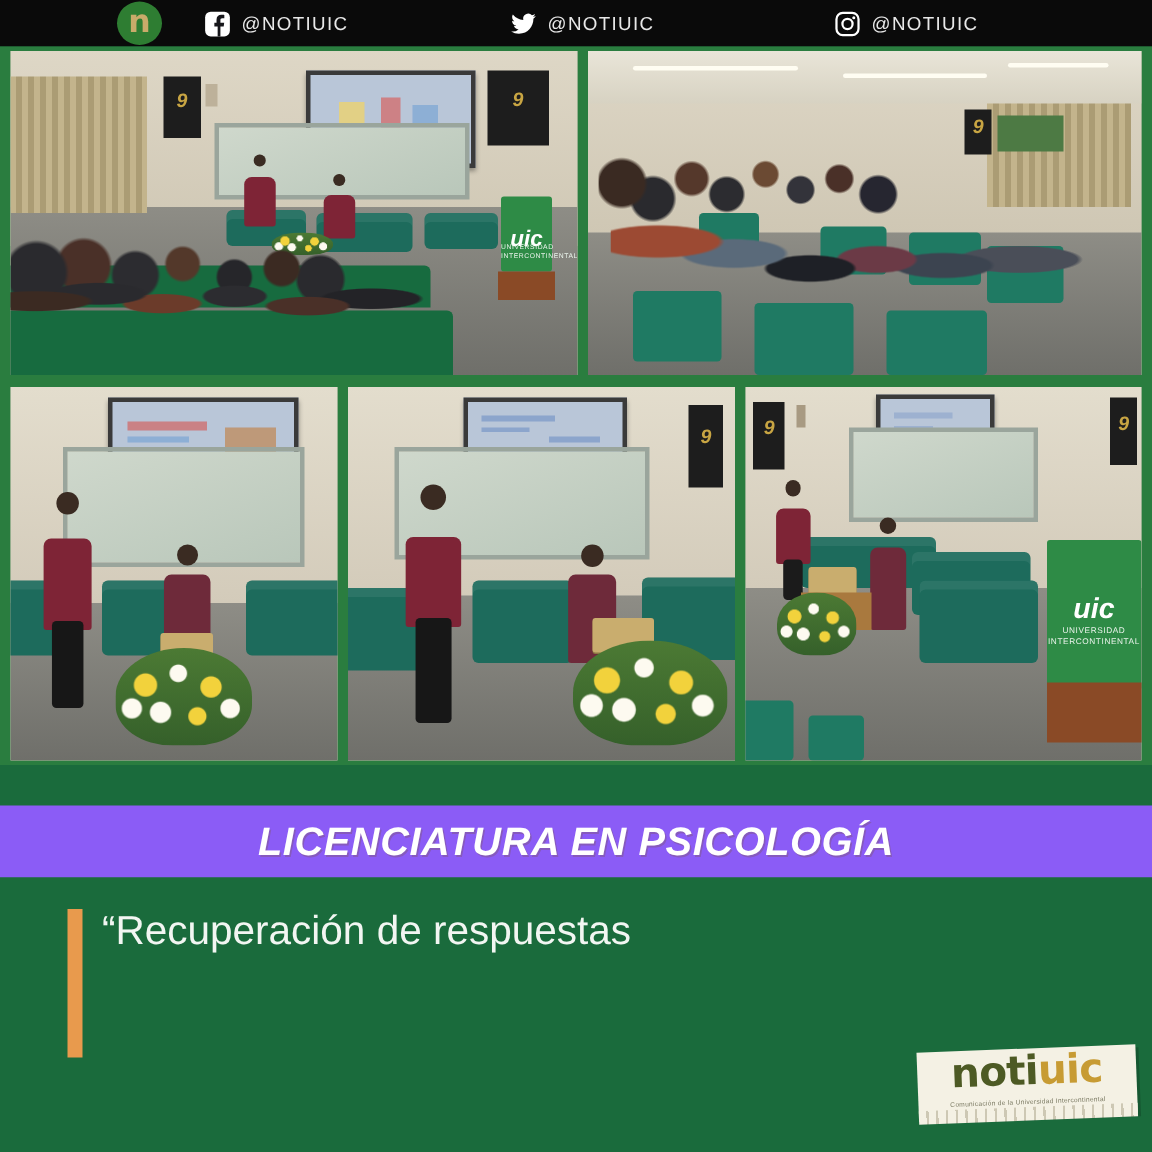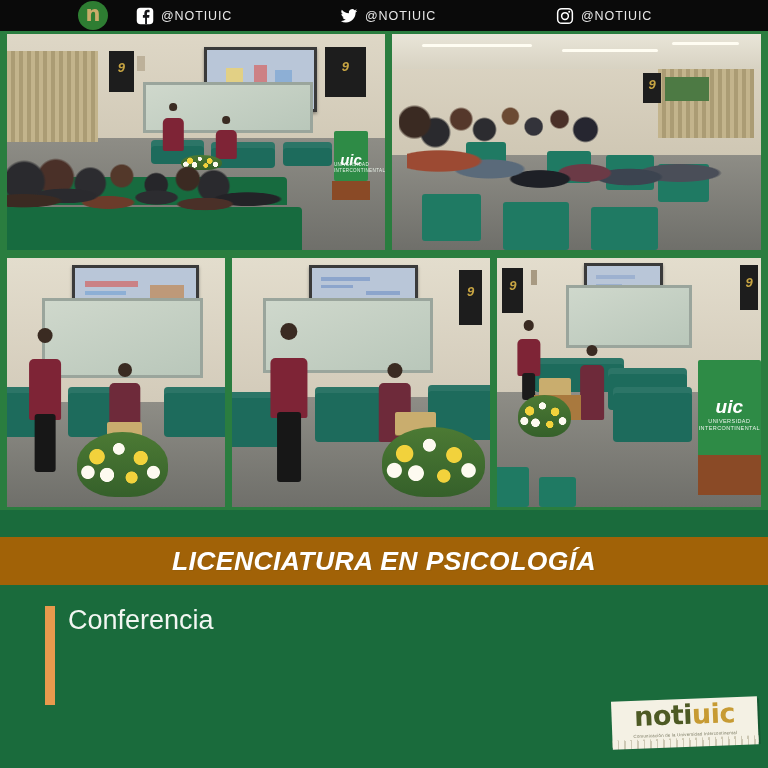--- a/index.html
+++ b/index.html
@@ -93,21 +93,21 @@
   .ceil b{ position:absolute; height:3px; background:#fffdf2; border-radius:2px; }
   .seatrow { position:absolute; background:#176b3f; border-radius:4px 4px 0 0; }
   .curtain { position:absolute;
            background:repeating-linear-gradient(90deg,#c3b48c 0 4px,#ab9c74 4px 8px); }
   .crowd { position:absolute; }
 
   
   .green-strip { position:absolute; left:0; top:510px; width:768px; height:27px; background:#1a6b3c; }
   .goldband {
     position:absolute; left:0; top:537px; width:768px; height:48px;
-    background:#a16207; display:flex; align-items:center; justify-content:center;
+    background:#8b5cf6; display:flex; align-items:center; justify-content:center;
   }
   .goldband .degree {
     color:#ffffff; font-style:italic; font-weight:700; font-size:26.5px;
     letter-spacing:.4px; text-shadow:1px 1px 0 rgba(120,85,20,.25);
   }
 
   
   .bottom { position:absolute; left:0; top:585px; width:768px; height:183px; background:#1a6b3c; }
   .accent-bar { position:absolute; left:45px; top:21px; width:10px; height:99px; background:#e89a4d; }
   .quote { position:absolute; left:68px; top:14px; width:520px; }
@@ -363,21 +363,21 @@
   <div class="green-strip"></div>
 
   <div class="goldband">
     <div class="degree">LICENCIATURA EN PSICOLOGÍA</div>
   </div>
 
   <div class="bottom">
     <div class="accent-bar"></div>
 
     <div class="quote">
-      <div class="ln">Conferencia</div>
+      <div class="ln">“Recuperación de respuestas</div>
     </div>
   </div>
 
   <div class="notiuic">
     <div class="banner"></div>
     <div class="wordmark">
       <span class="a">noti</span><span class="b">uic</span>
     </div>
     <div class="tagline">Comunicación de la Universidad Intercontinental</div>
     <div class="filmstrip"></div>

